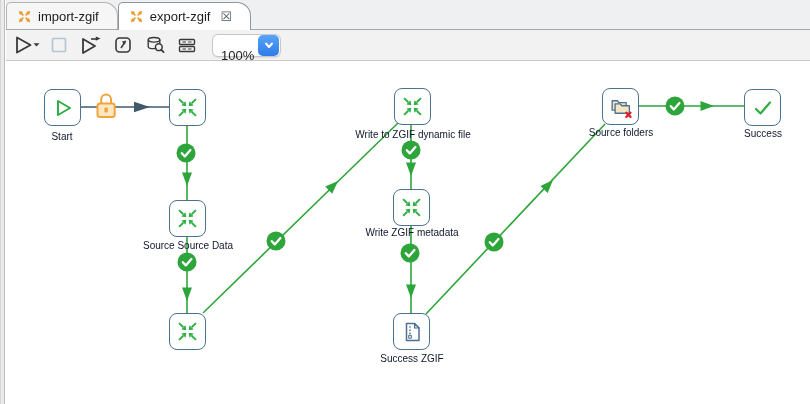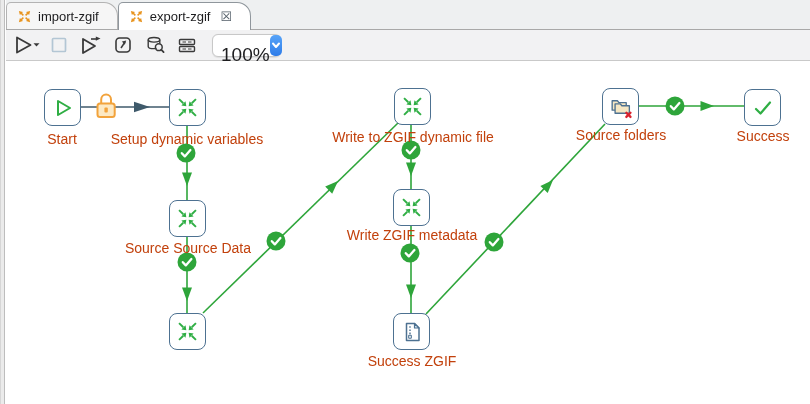--- a/index.html
+++ b/index.html
@@ -15,28 +15,28 @@
   .tab { display:flex; align-items:center; gap:6px; height:27px; padding:0 18px 0 10px; font-size:13px; border:1px solid #b3b3b3; border-bottom:none; border-radius:5px 14px 0 0; background:#f6f6f6; position:relative; }
   .tab.active { background:#fff; border-color:#8f969c; margin-bottom:-1px; height:28px; z-index:2;text-align:center; }
   .tabicon svg { display:block; }
   .tabclose { font-size:13px; color:#55606a; margin-left:4px; line-height:1; cursor:default; }
 
   
   .toolbar { position:absolute; left:6px; top:30px; right:0; height:31px; background:#f2f2f3; border-bottom:1px solid #c9c9c9; display:flex; align-items:center; z-index:4; }
   .tbtn { width:30px; height:26px; display:flex; align-items:center; justify-content:center; margin-left:2px; }
   .tbtn:first-child { margin-left:6px; }
   .zoomcombo { margin-left:10px; width:69px; height:23px; background:#fff; border:1px solid #c8c8c8; border-radius:6px; display:flex; align-items:center; position:relative; box-shadow:0 0.5px 1px rgba(0,0,0,.08); }
-  .zoomcombo .zval { font-size:19px; padding-left:8px; flex:1;margin-top:20px; }
+  .zoomcombo .zval { font-size:13px; padding-left:8px; flex:1;margin-top:20px; }
   .combobtn { width:21px; height:21px; margin-right:1px; border-radius:5px; background:linear-gradient(#58a4f8,#2e7ce9); display:flex; align-items:center; justify-content:center; }
 
   
   .canvas { position:absolute; inset:0; z-index:1; }
   svg.hops { position:absolute; left:0; top:0; width:810px; height:404px; z-index:1; }
   .node { position:absolute; width:37px; height:37px; background:#fff; border:1.5px solid #4d7191; border-radius:8px; display:flex; align-items:center; justify-content:center; z-index:2; }
-  .nlabel { position:absolute; font-size:14px; white-space:nowrap; transform:translateX(-50%); z-index:2; color:#c2410c; }
+  .nlabel { position:absolute; font-size:10px; white-space:nowrap; transform:translateX(-50%); z-index:2; color:#0f172a; }
 </style>
 </head>
 <body>
 
 <div class="app">
 
   <div class="gutter"></div>
 
   <div class="tabbar">
     <div class="tab">
@@ -219,21 +219,20 @@
             <polygon points="10.8,10.8 9.9,5.6 5.6,9.9" stroke="none"></polygon>
           <line x1="20.8" y1="3.2" x2="16.4" y2="7.6"></line>
             <polygon points="13.2,10.8 14.1,5.6 18.4,9.9" stroke="none"></polygon>
           <line x1="3.2" y1="20.8" x2="7.6" y2="16.4"></line>
             <polygon points="10.8,13.2 5.6,14.1 9.9,18.4" stroke="none"></polygon>
           <line x1="20.8" y1="20.8" x2="16.4" y2="16.4"></line>
             <polygon points="13.2,13.2 18.4,14.1 14.1,18.4" stroke="none"></polygon>
         </g>
       </svg>
     </div>
-    <div class="nlabel" style="left:187px;top:131px">Setup dynamic variables</div>
 
     <div class="node" style="left:169px;top:200px">
       <svg width="23" height="23" viewBox="0 0 24 24">
         <g stroke="#2FAE44" stroke-width="2" fill="#2FAE44">
           <line x1="3.2" y1="3.2" x2="7.6" y2="7.6"></line>
             <polygon points="10.8,10.8 9.9,5.6 5.6,9.9" stroke="none"></polygon>
           <line x1="20.8" y1="3.2" x2="16.4" y2="7.6"></line>
             <polygon points="13.2,10.8 14.1,5.6 18.4,9.9" stroke="none"></polygon>
           <line x1="3.2" y1="20.8" x2="7.6" y2="16.4"></line>
             <polygon points="10.8,13.2 5.6,14.1 9.9,18.4" stroke="none"></polygon>

